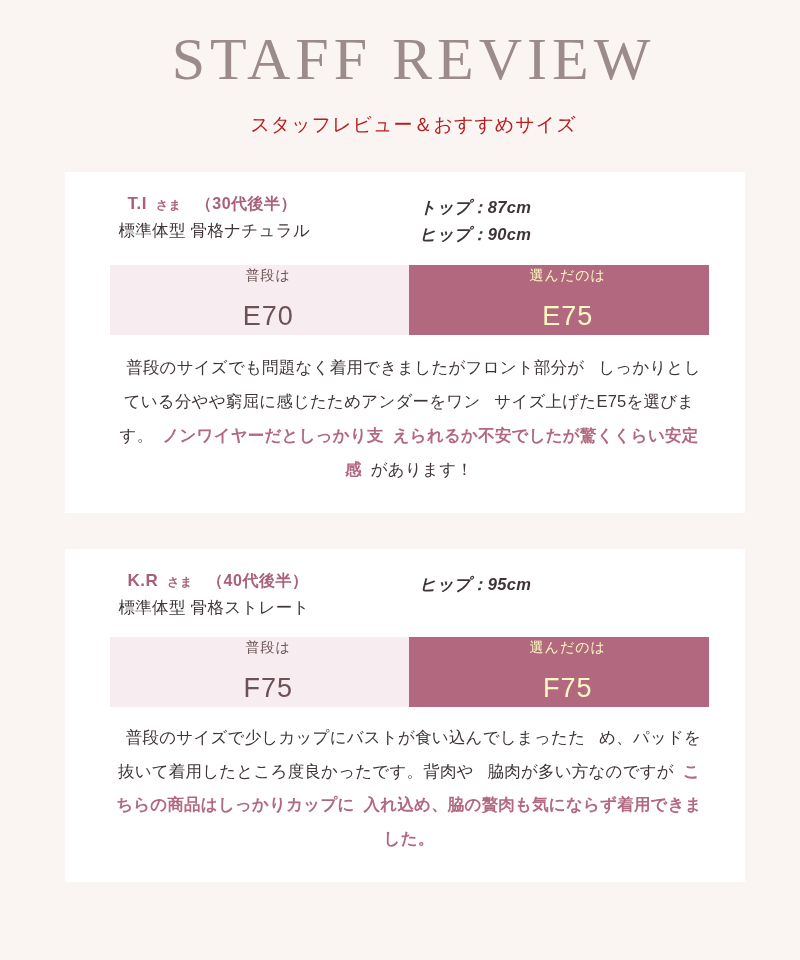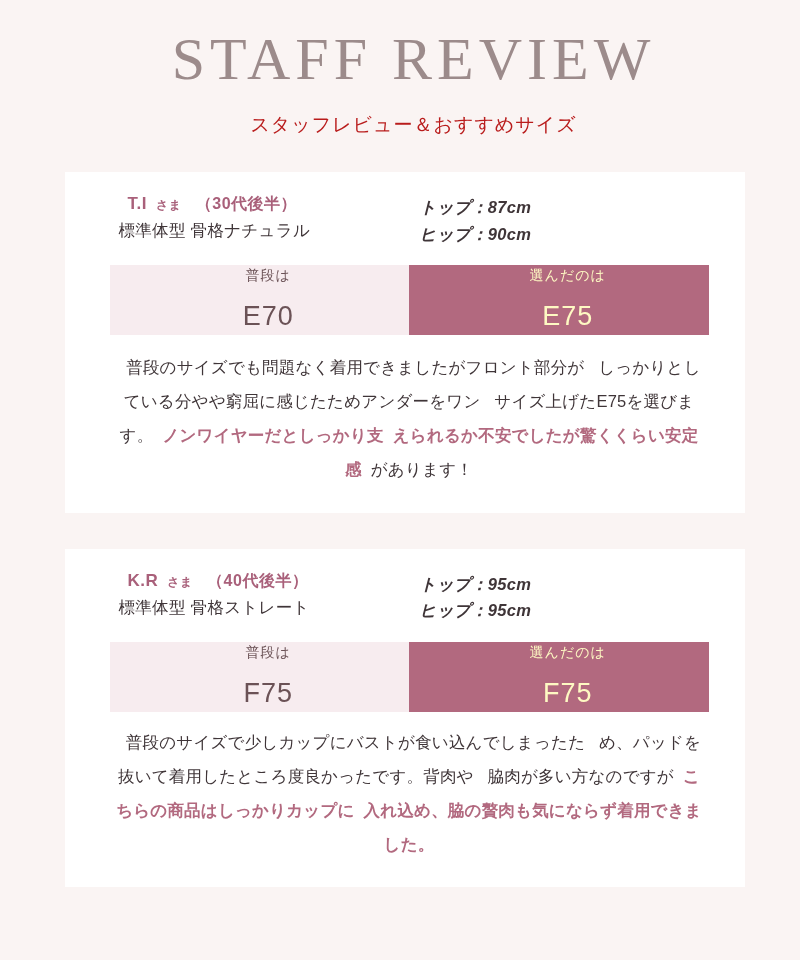--- a/index.html
+++ b/index.html
@@ -207,21 +207,20 @@
 
     <div class="profile">
       <div class="profile-left">
         <div class="name-line">
           <span>K.R</span><span class="sama">さま</span>
           <span class="age">（40代後半）</span>
         </div>
         <div class="body-line bold">標準体型 骨格ストレート</div>
       </div>
       <div class="profile-right">
-        <div class="meas">トップ：95cm</div>
         <div class="meas">ヒップ：95cm</div>
       </div>
     </div>
 
     <div class="sizebar">
       <div class="half left">
         <div class="half-label">普段は</div>
         <div class="half-value">F75</div>
       </div>
       <div class="half right">

